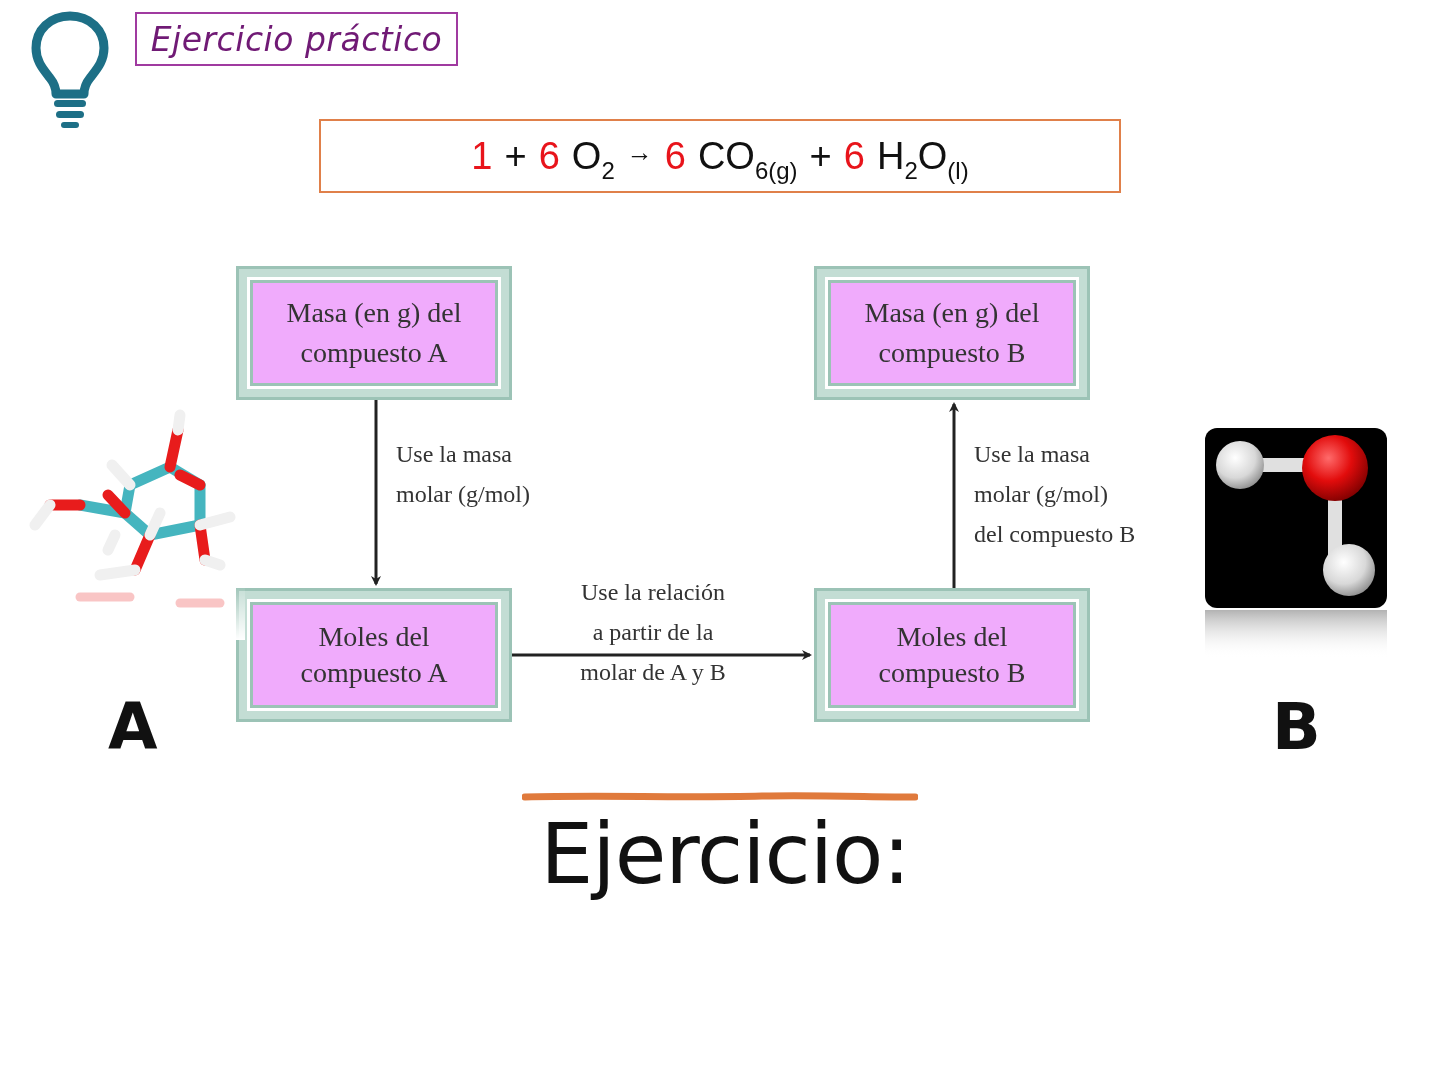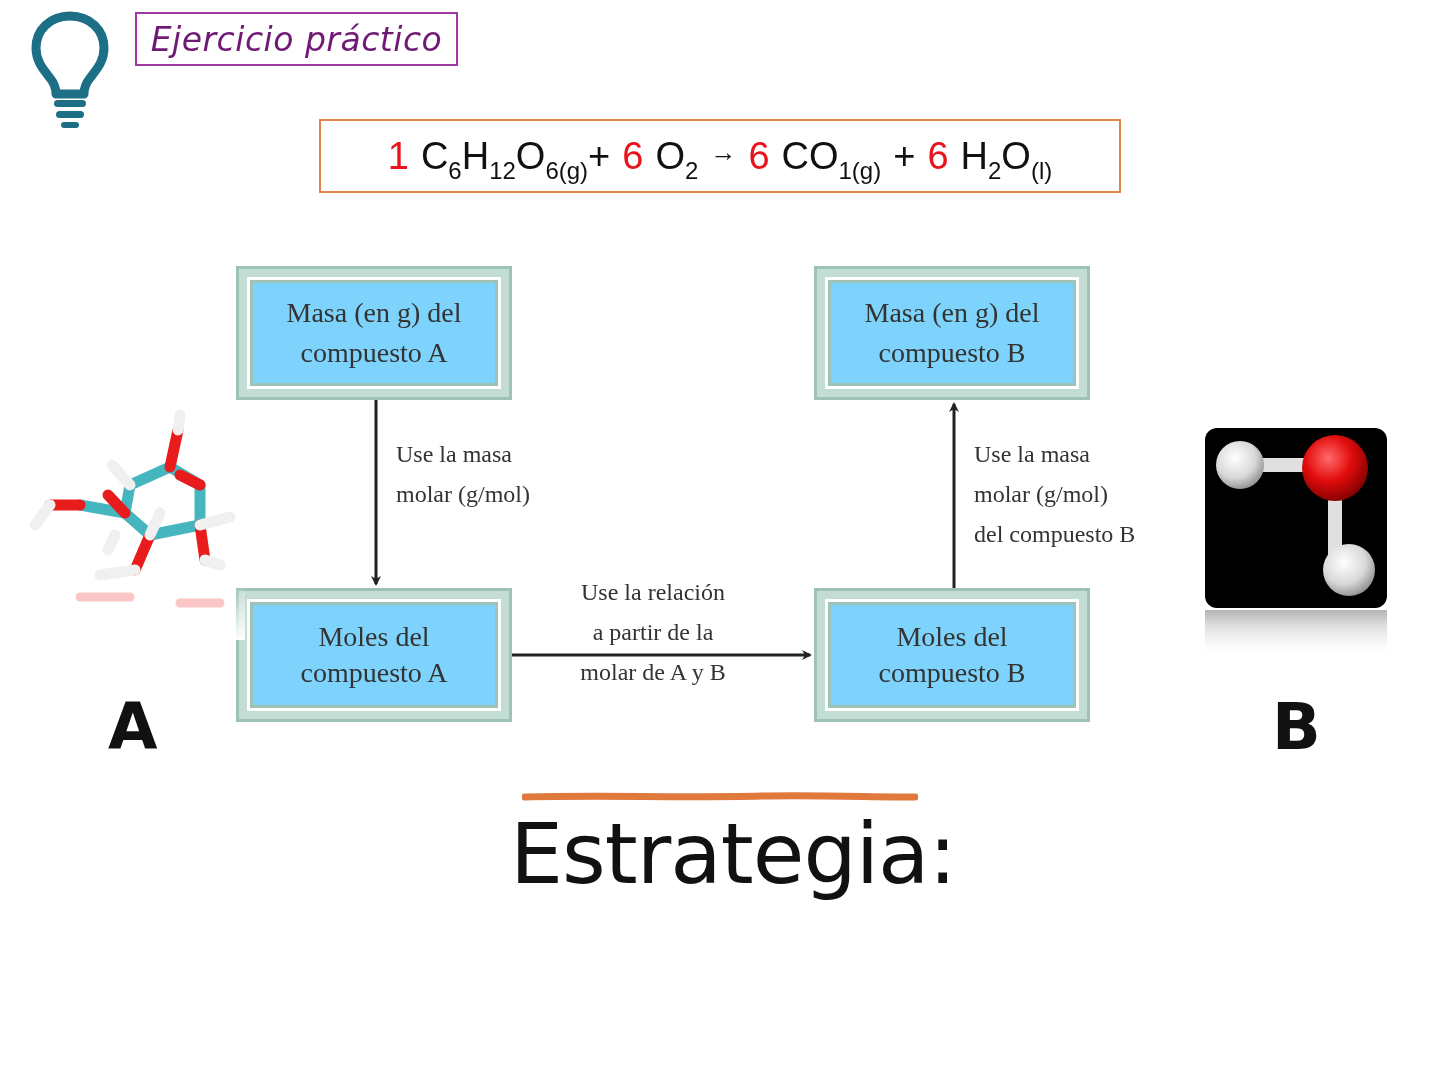--- a/index.html
+++ b/index.html
@@ -39,21 +39,21 @@
       background: #c3ddd4;
       border: 3px solid #9cc3b6;
       padding: 8px;
     }
     .dbox .inner1 {
       width: 100%; height: 100%; box-sizing: border-box;
       background: #ffffff; padding: 3px;
     }
     .dbox .inner2 {
       width: 100%; height: 100%; box-sizing: border-box;
-      border: 3px solid #9cc3b6; background: #7dd3fc;
+      border: 3px solid #9cc3b6; background: #f0abfc;
       display: flex; flex-direction: column; align-items: center; justify-content: center;
       font-family: "Liberation Serif", serif; font-size: 28px; color: #333; line-height: 40px;
       text-align: center;
     }
     .label-text {
       position: absolute; font-family: "Liberation Serif", serif; font-size: 24px;
       color: #333; line-height: 40px; white-space: nowrap;
     }
     .center { text-align: center; }
 
@@ -80,30 +80,29 @@
   <rect x="24" y="90" width="32" height="7" rx="3.5" fill="#1d6f86"></rect>
   <rect x="26" y="101" width="28" height="7" rx="3.5" fill="#1d6f86"></rect>
   <rect x="31" y="112" width="18" height="6" rx="3" fill="#1d6f86"></rect>
 </svg>
 
 <div class="abs title-box">Ejercicio práctico</div>
 
 <div class="abs eq-box">
   <span class="coef">1</span>
     <span class="sp"></span>
-  <span><span>C</span><sub>6</sub><span>H</span><sub>12</sub><span>O</span><sub>6(g)</sub></span>
   <span>+</span>
     <span class="sp"></span>
   <span class="coef">6</span>
     <span class="sp"></span>
   <span><span>O</span><sub>2</sub></span>
   <span class="arr">→</span>
   <span class="coef">6</span>
     <span class="sp"></span>
-  <span><span>CO</span><sub>1(g)</sub></span>
+  <span><span>CO</span><sub>6(g)</sub></span>
     <span class="sp"></span>
   <span>+</span>
     <span class="sp"></span>
   <span class="coef">6</span>
     <span class="sp"></span>
   <span><span>H</span><sub>2</sub><span>O</span><sub>(l)</sub></span>
 </div>
 
 <div class="dbox" style="left:236px; top:266px;">
   <div class="inner1">
@@ -227,13 +226,13 @@
   <rect x="0" y="182" width="182" height="48" fill="url(#fadeB)"></rect>
 </svg>
 
 <div class="big-letter" style="left:108px; top:690px;">A</div>
 <div class="big-letter" style="left:1272px; top:690px;">B</div>
 
 <svg class="abs underline-stroke" viewBox="0 0 396 10">
   <path d="M3 5 C80 3 160 6 240 4 C300 3 350 5 393 5" stroke="#e07a3c" stroke-width="7" fill="none" stroke-linecap="round"></path>
 </svg>
 
-<div class="abs strategy">Estrategia:</div>
+<div class="abs strategy">Ejercicio:</div>
 
 </body></html>

